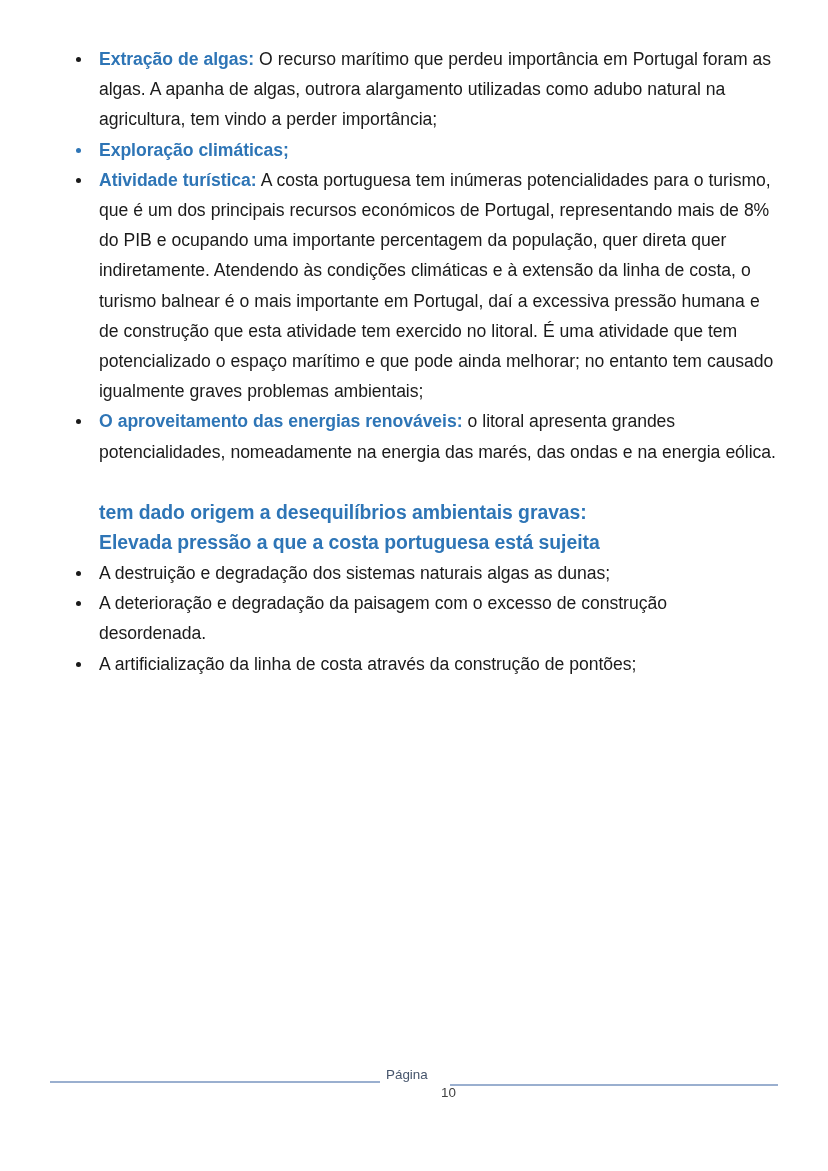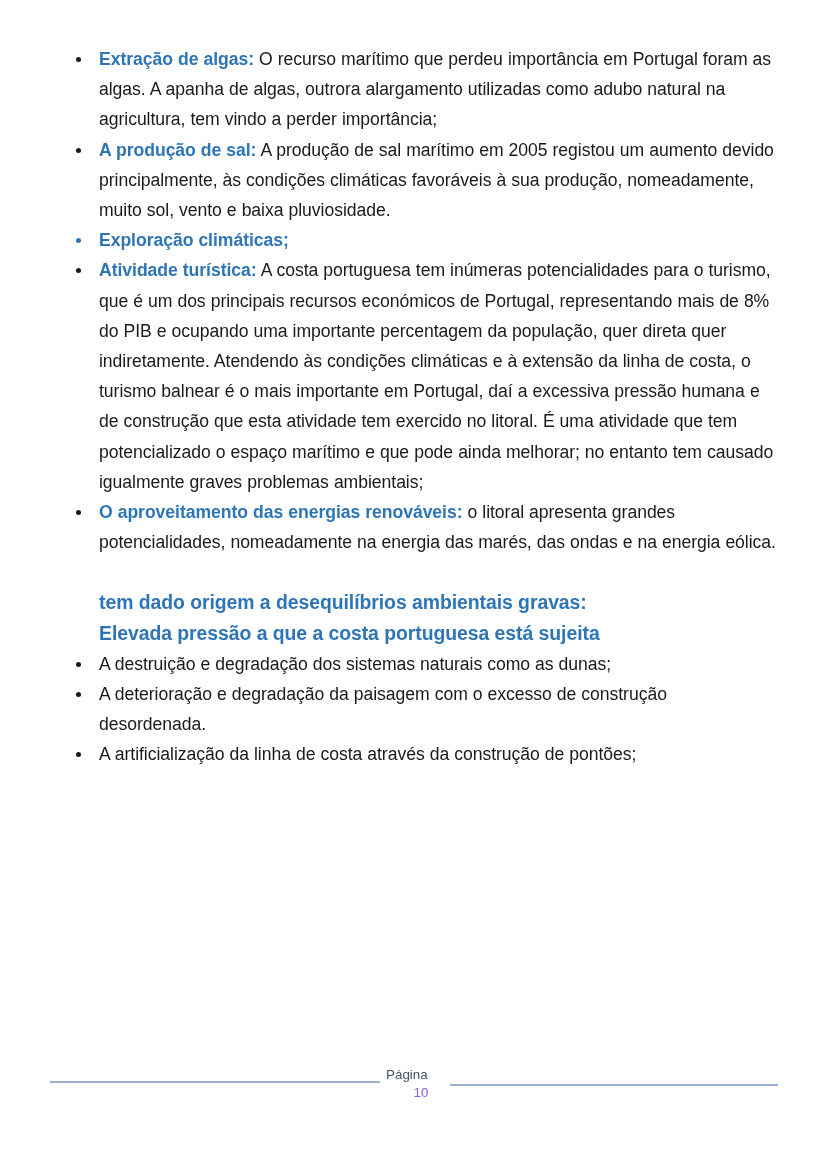--- a/index.html
+++ b/index.html
@@ -121,37 +121,34 @@
     color: #45546b;
     text-align: left;
   }
   .footer-number {
     position: absolute;
     left: 386px;
     top: 24px;
     width: 70px;
     font-size: 13.4px;
     line-height: 18px;
-    color: #8b5cf6;
-    text-align: center;
+    color: #404040;
+    text-align: right;
   }
 </style>
 </head>
 <body>
 
 <div class="page">
 
   <div class="content">
 
     <ul class="blist">
       <li>
         <span class="lead">Extração de algas:</span><span> O recurso marítimo que perdeu importância em Portugal foram as algas. A apanha de algas, outrora alargamento utilizadas como adubo natural na agricultura, tem vindo a perder importância;</span>
-      </li>
-      <li>
-        <span class="lead">A produção de sal:</span><span> A produção de sal marítimo em 2005 registou um aumento devido principalmente, às condições climáticas favoráveis à sua produção, nomeadamente, muito sol, vento e baixa pluviosidade.</span>
       </li>
       <li class="blue-marker">
         <span class="lead">Exploração climáticas;</span><span></span>
       </li>
       <li>
         <span class="lead">Atividade turística:</span><span> A costa portuguesa tem inúmeras potencialidades para o turismo, que é um dos principais recursos económicos de Portugal, representando mais de 8% do PIB e ocupando uma importante percentagem da população, quer direta quer indiretamente.  Atendendo às condições climáticas e à extensão da linha de costa, o turismo balnear é o mais importante em Portugal, daí a excessiva pressão humana e de construção que esta atividade tem exercido no litoral. É uma atividade que tem potencializado o espaço marítimo e que pode ainda melhorar; no entanto tem causado igualmente graves problemas ambientais;</span>
       </li>
       <li>
         <span class="lead">O aproveitamento das energias renováveis:</span><span>  o litoral apresenta grandes potencialidades, nomeadamente na energia das marés, das ondas e na energia eólica.</span>
       </li>
@@ -159,21 +156,21 @@
 
     <div class="spacer-before-heading"></div>
 
     <div class="section-heading">
       <div>tem dado origem a desequilíbrios ambientais gravas:</div>
       <div>Elevada pressão a que a costa portuguesa está sujeita</div>
     </div>
 
     <ul class="blist">
       <li>
-        <span>A destruição e degradação dos sistemas naturais como as dunas;</span>
+        <span>A destruição e degradação dos sistemas naturais algas as dunas;</span>
       </li>
       <li>
         <span>A deterioração e degradação da paisagem com o excesso de construção desordenada.</span>
       </li>
       <li>
         <span>A artificialização da linha de costa através da construção de pontões;</span>
       </li>
     </ul>
 
   </div>

